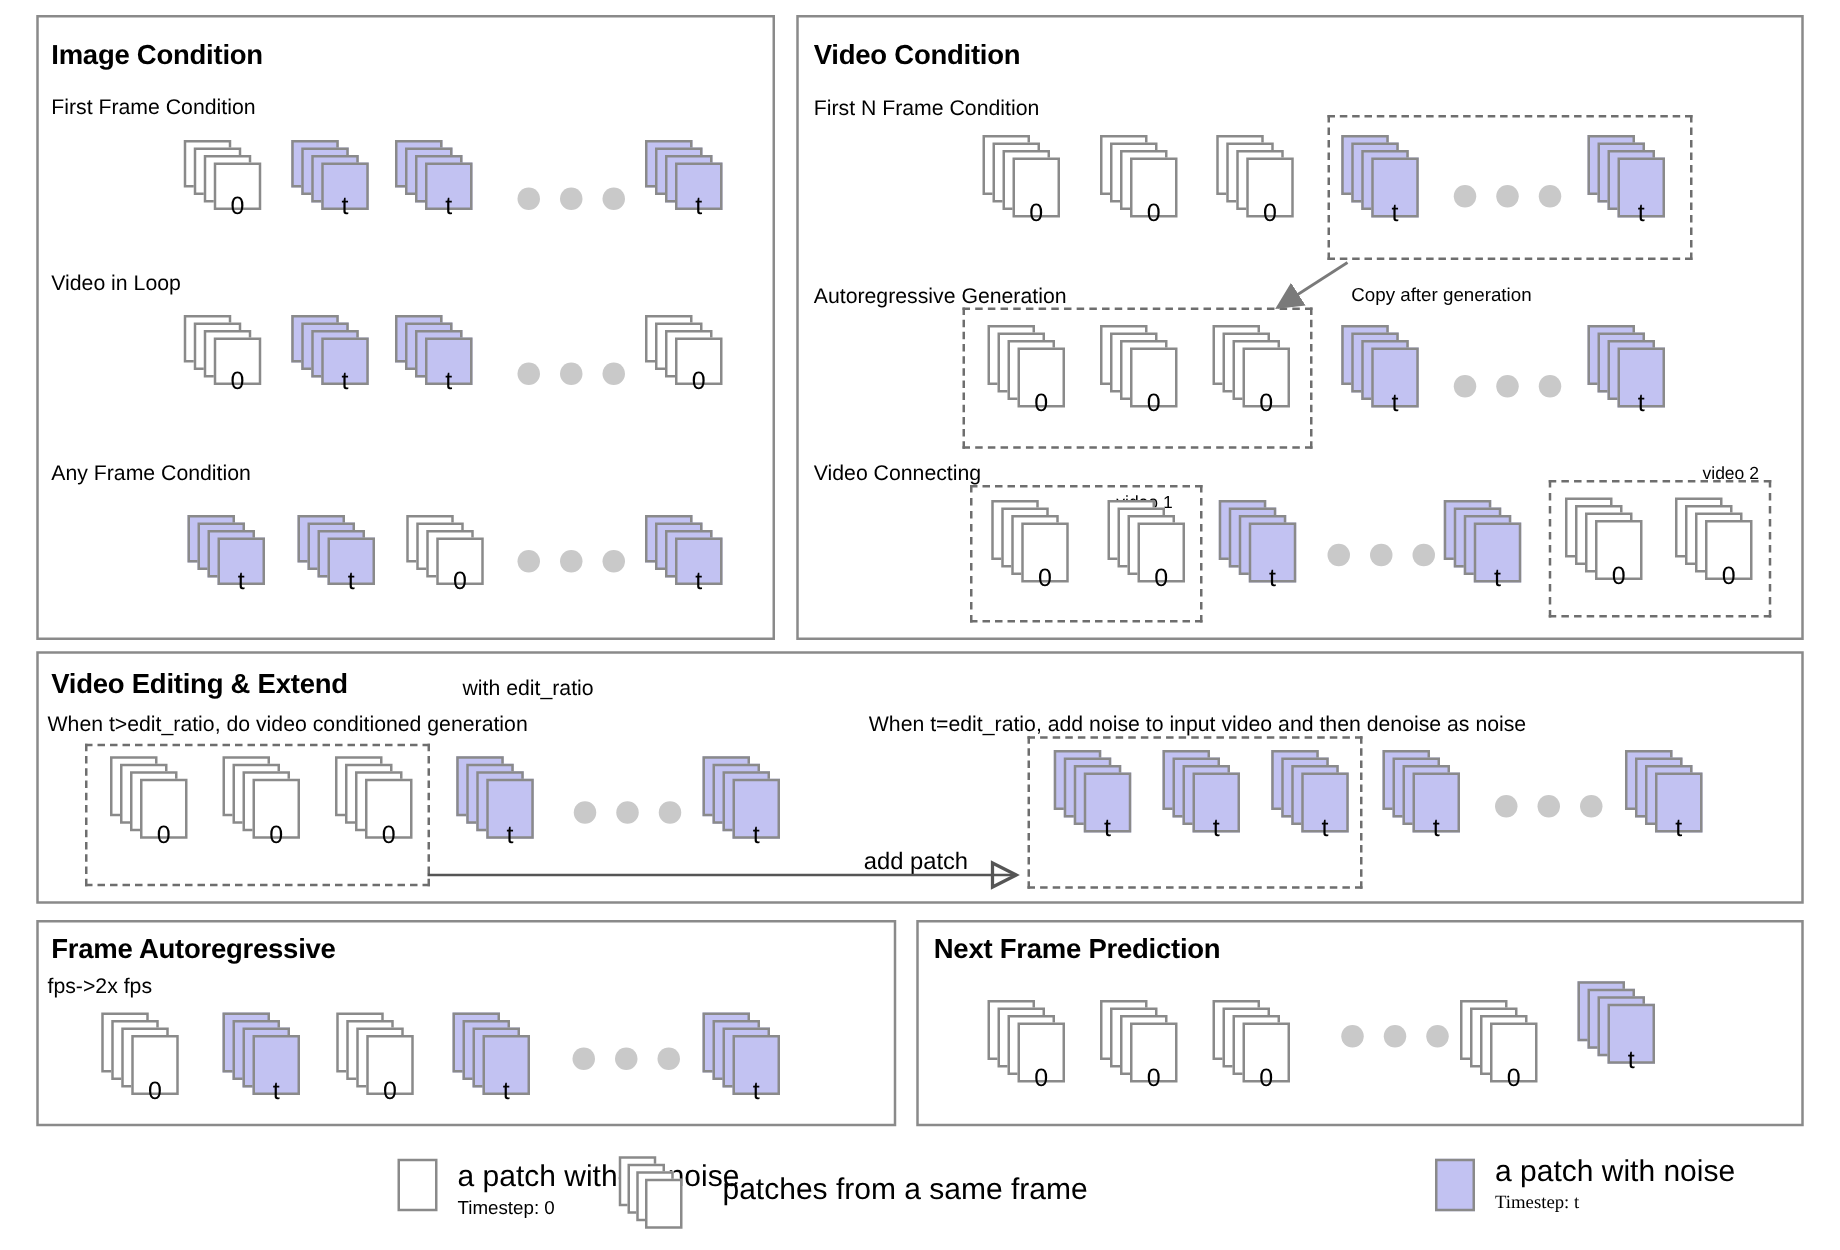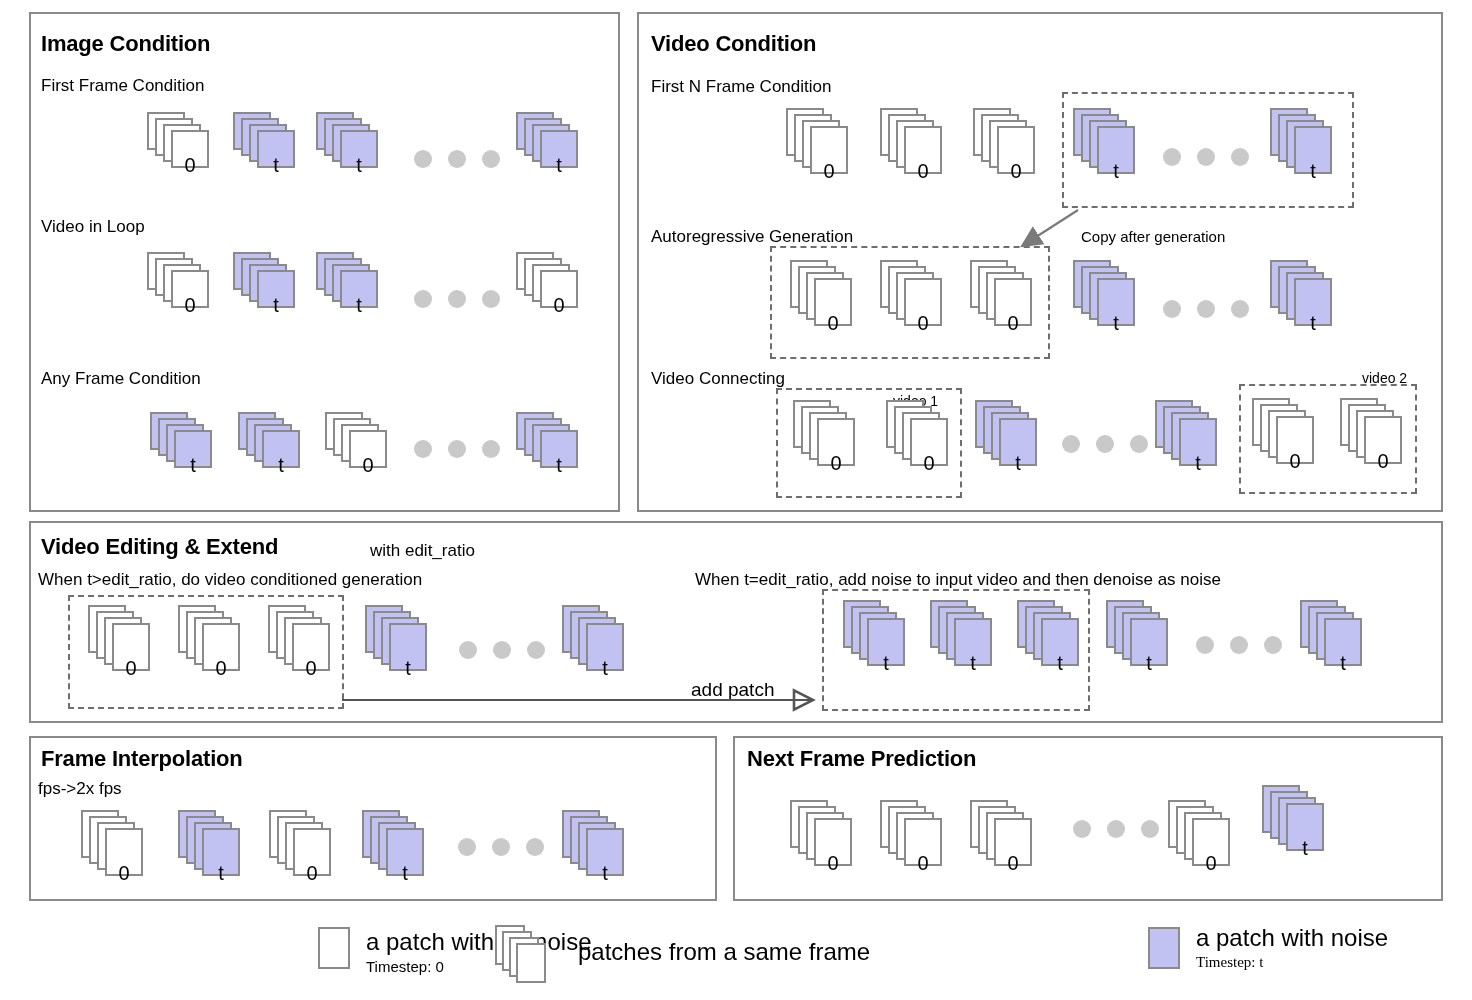--- a/index.html
+++ b/index.html
@@ -397,21 +397,21 @@
 </div>
 <div class="stack tall noise" style="left:1300px;top:600px;">
   <i></i>
     <i></i>
   <i></i>
     <i></i>
   <span class="tag">t</span>
 </div>
 
 <div class="panel" style="left:29px;top:736px;width:688px;height:165px;"></div>
-<div class="panel-title" style="left:41px;top:746px;">Frame Interpolation</div>
+<div class="panel-title" style="left:41px;top:746px;">Frame Autoregressive</div>
 <div class="panel-sub" style="left:38px;top:779px;">fps-&gt;2x fps</div>
 <div class="stack tall" style="left:81px;top:810px;">
   <i></i>
     <i></i>
   <i></i>
     <i></i>
   <span class="tag">0</span>
 </div>
 <div class="stack tall noise" style="left:178px;top:810px;">
   <i></i>

